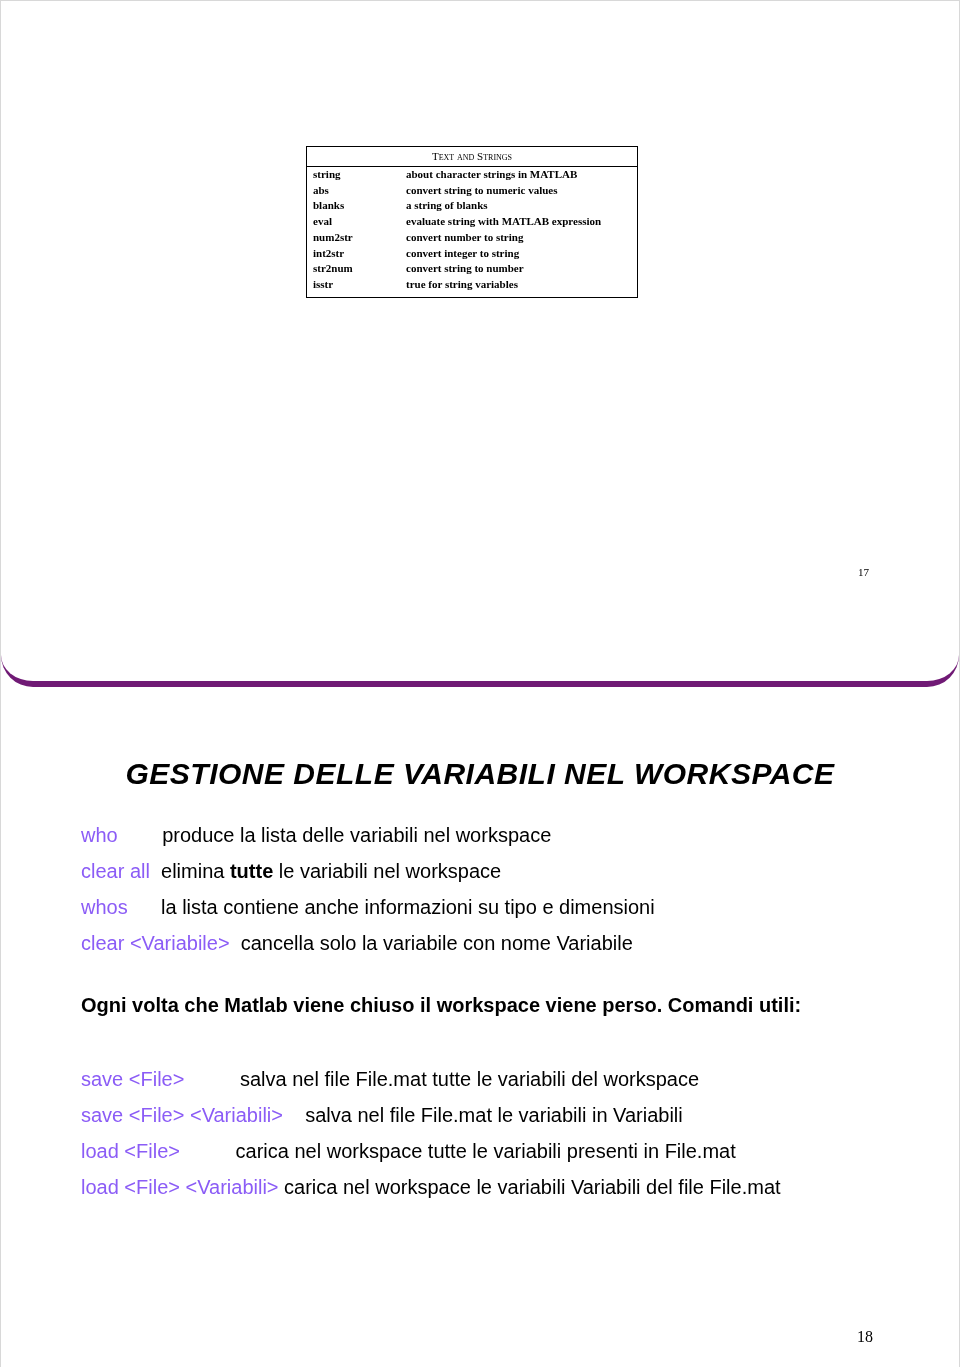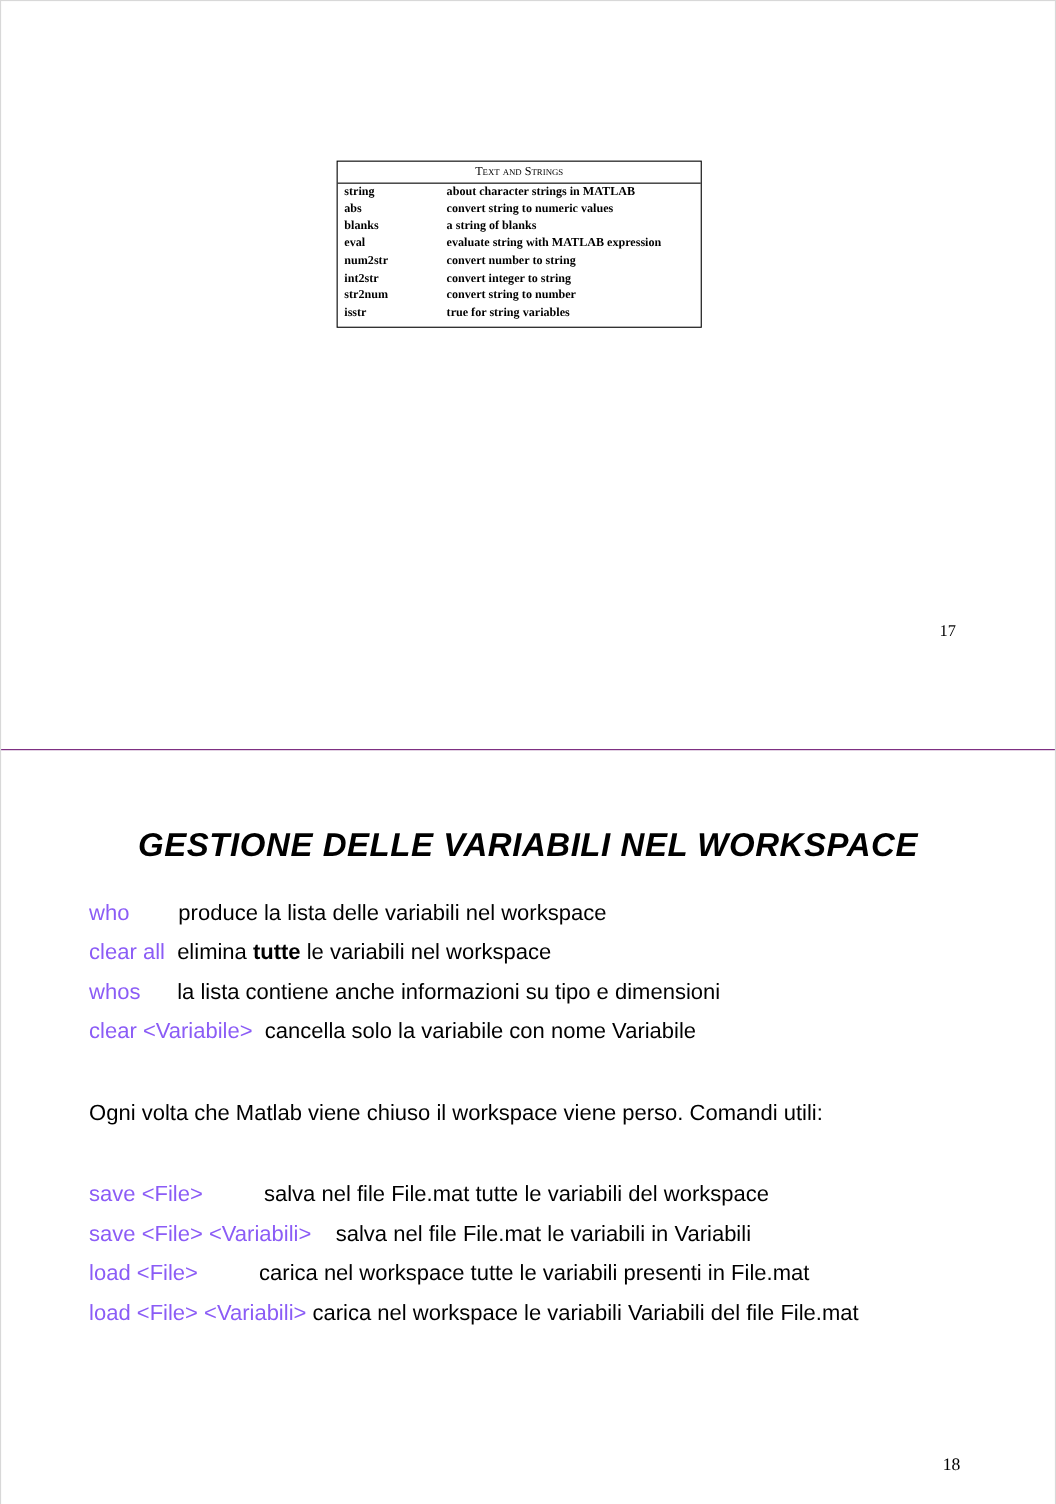--- a/index.html
+++ b/index.html
@@ -11,22 +11,23 @@
   }
   .page {
     width: 960px;
     box-sizing: border-box;
     border: 1px solid #d8d8d8;
     background: #fff;
     position: relative;
   }
   .slide17 {
     height: 680px;
-    border-bottom: 1px solid #701a75;
+    border-bottom: 6px solid #701a75;
     position: relative;
+    border-radius: 32px;
   }
   .slide18 {
     height: 687px;
     position: relative;
   }
 
   
   .tbl-box {
     position: absolute;
     left: 305px;
@@ -58,21 +59,21 @@
   .tbl-row .c2 {
     flex: 1;
     padding: 1px 0;
     font-weight: bold;
   }
   .pg-num-17 {
     position: absolute;
     right: 90px;
     top: 565px;
     font-family: "Times New Roman", Times, serif;
-    font-size: 15px;
+    font-size: 11px;
   }
 
   
   .s18-title {
     position: absolute;
     left: 0;
     right: 0;
     top: 70px;
     text-align: center;
     font-size: 30px;
@@ -84,22 +85,23 @@
     position: absolute;
     left: 80px;
     top: 130px;
     right: 60px;
     font-size: 20px;
     line-height: 1.8;
   }
   .cmd { color: #8b5cf6; }
   .bold { font-weight: bold; }
   .para {
-    margin-top: 38px;
+    margin-top: 26px;
     margin-bottom: 38px;
+    font-weight: bold;
   }
   .pg-num-18 {
     position: absolute;
     right: 86px;
     bottom: 28px;
     font-family: "Times New Roman", Times, serif;
     font-size: 16px;
   }
   .line { white-space: pre; }
 </style>

